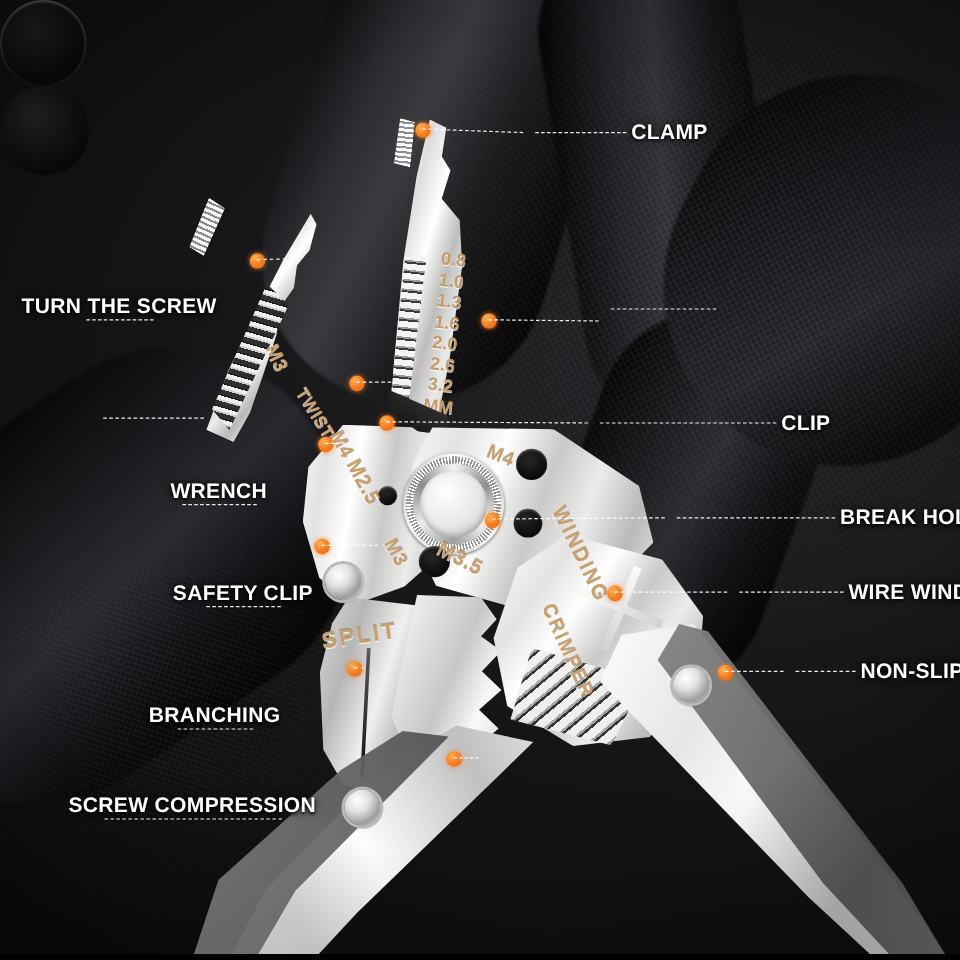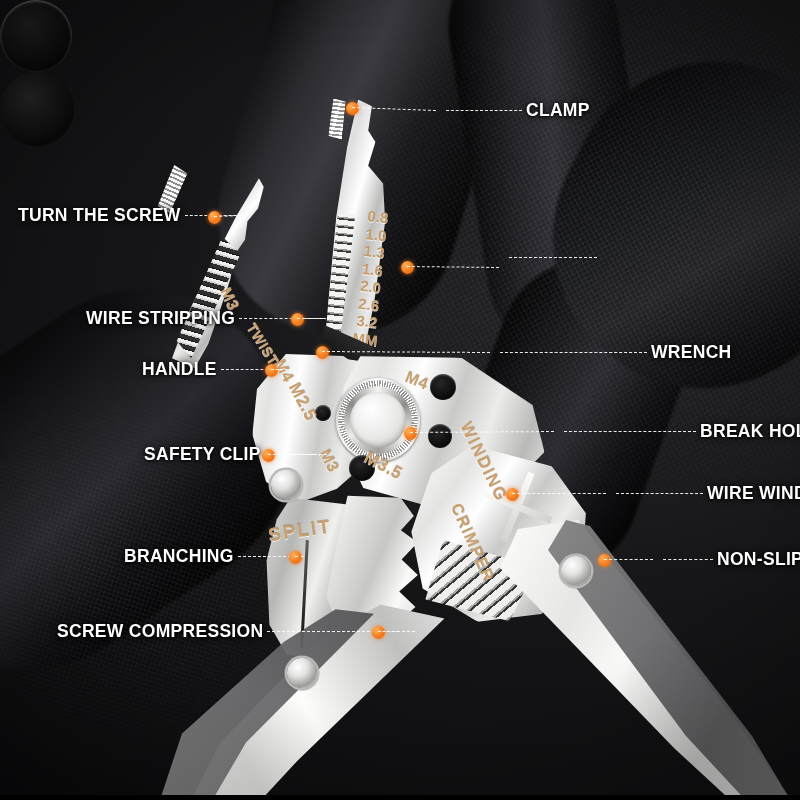--- a/index.html
+++ b/index.html
@@ -166,21 +166,21 @@
   .rivC{left:271px;top:470px;width:30px;height:30px;}
 
   
   .callout{position:absolute;display:flex;align-items:center;}
   .callout .txt{color:#fff;font-size:17.5px;font-weight:600;letter-spacing:.3px;
     white-space:nowrap;text-shadow:0 1px 3px rgba(0,0,0,.95),0 0 7px rgba(0,0,0,.8);}
   .leader{height:0;border-top:1.6px dashed #ffffff;opacity:.92;}
   .dot{width:13px;height:13px;border-radius:50%;flex:0 0 auto;
     background:radial-gradient(circle at 36% 32%,#ffb155 0%,#f57c20 52%,#e26a10 100%);
     box-shadow:0 0 4px rgba(245,124,32,.85);}
-  .callout.left{flex-direction:row;}
+  .callout.left{flex-direction:column;margin-top:40px;}
   .callout.left .txt{margin-right:4px;}
   .callout.left .leader{margin-right:3px;}
   .callout.right .txt{margin-left:4px;}
   .callout.right .leader{margin-left:3px;}
 </style>
 </head>
 <body>
 
 <div id="stage">
 
@@ -294,33 +294,32 @@
         <span class="leader" style="width: 56px;"></span>
       </div>
       <span class="dot" style="position: absolute; left: 207.5px; top: 210.5px;"></span>
       <span class="leader" style="position: absolute; width: 30.0167px; left: 244px; top: 216px; transform-origin: 0px 0px; transform: rotate(178.091deg);"></span>
       <div class="callout right" style="top: 257px; left: 506px;">
         <span class="leader" style="width: 88px;"></span>
       </div>
       <span class="dot" style="position: absolute; left: 400.5px; top: 260.5px;"></span>
       <span class="leader" style="position: absolute; width: 92.0054px; left: 499px; top: 268px; transform-origin: 0px 0px; transform: rotate(-179.377deg);"></span>
       <div class="callout left" style="top: 308px; left: 86px;">
-        <span class="txt">WIRE STRIPPING</span>
         <span class="leader" style="width: 84px;"></span>
       </div>
       <span class="dot" style="position: absolute; left: 290.5px; top: 312.5px;"></span>
       <span class="leader" style="position: absolute; width: 29px; left: 326px; top: 319px; transform-origin: 0px 0px; transform: rotate(180deg);"></span>
       <div class="callout right" style="top: 342px; left: 497px;">
         <span class="leader" style="width: 147px;"></span>
-        <span class="txt">WRENCH</span>
+        <span class="txt">CLIP</span>
       </div>
       <span class="dot" style="position: absolute; left: 315.5px; top: 345.5px;"></span>
       <span class="leader" style="position: absolute; width: 168.003px; left: 490px; top: 353px; transform-origin: 0px 0px; transform: rotate(-179.659deg);"></span>
       <div class="callout left" style="top: 359px; left: 142px;">
-        <span class="txt">HANDLE</span>
+        <span class="txt">WRENCH</span>
         <span class="leader" style="width: 62px;"></span>
       </div>
       <span class="dot" style="position: absolute; left: 264.5px; top: 363.5px;"></span>
       <span class="leader" style="position: absolute; width: 21px; left: 292px; top: 370px; transform-origin: 0px 0px; transform: rotate(180deg);"></span>
       <div class="callout right" style="top: 421px; left: 561px;">
         <span class="leader" style="width: 132px;"></span>
         <span class="txt">BREAK HOLE</span>
       </div>
       <span class="dot" style="position: absolute; left: 403.5px; top: 426.5px;"></span>
       <span class="leader" style="position: absolute; width: 144.003px; left: 554px; top: 432px; transform-origin: 0px 0px; transform: rotate(179.602deg);"></span>

